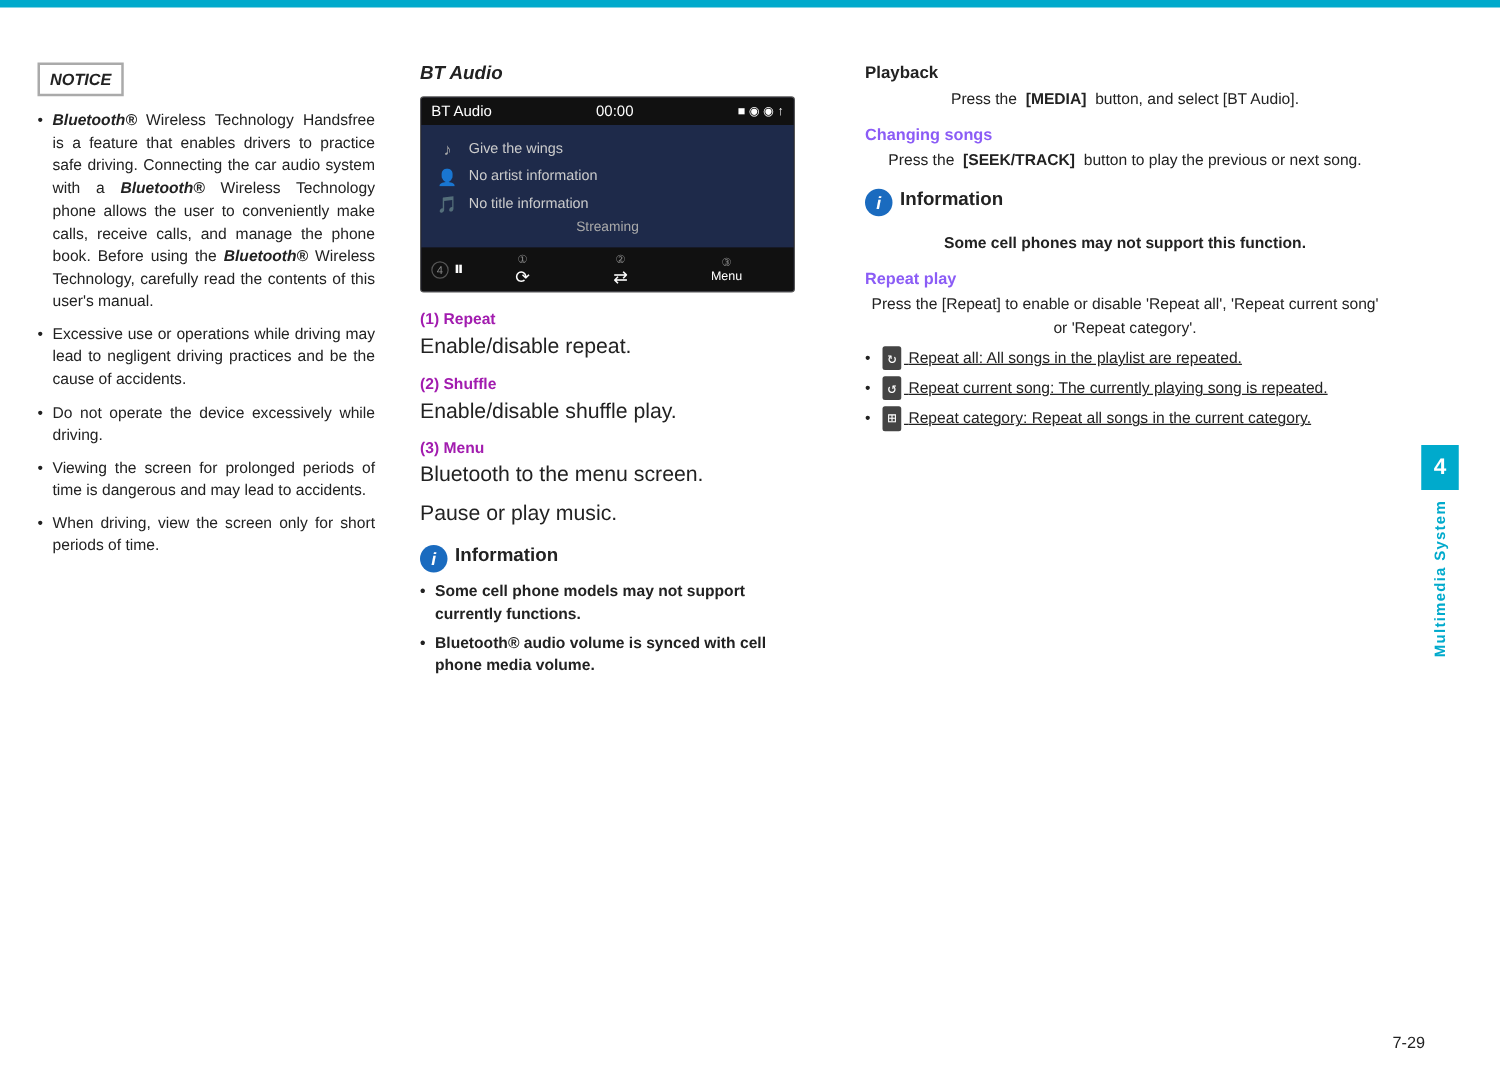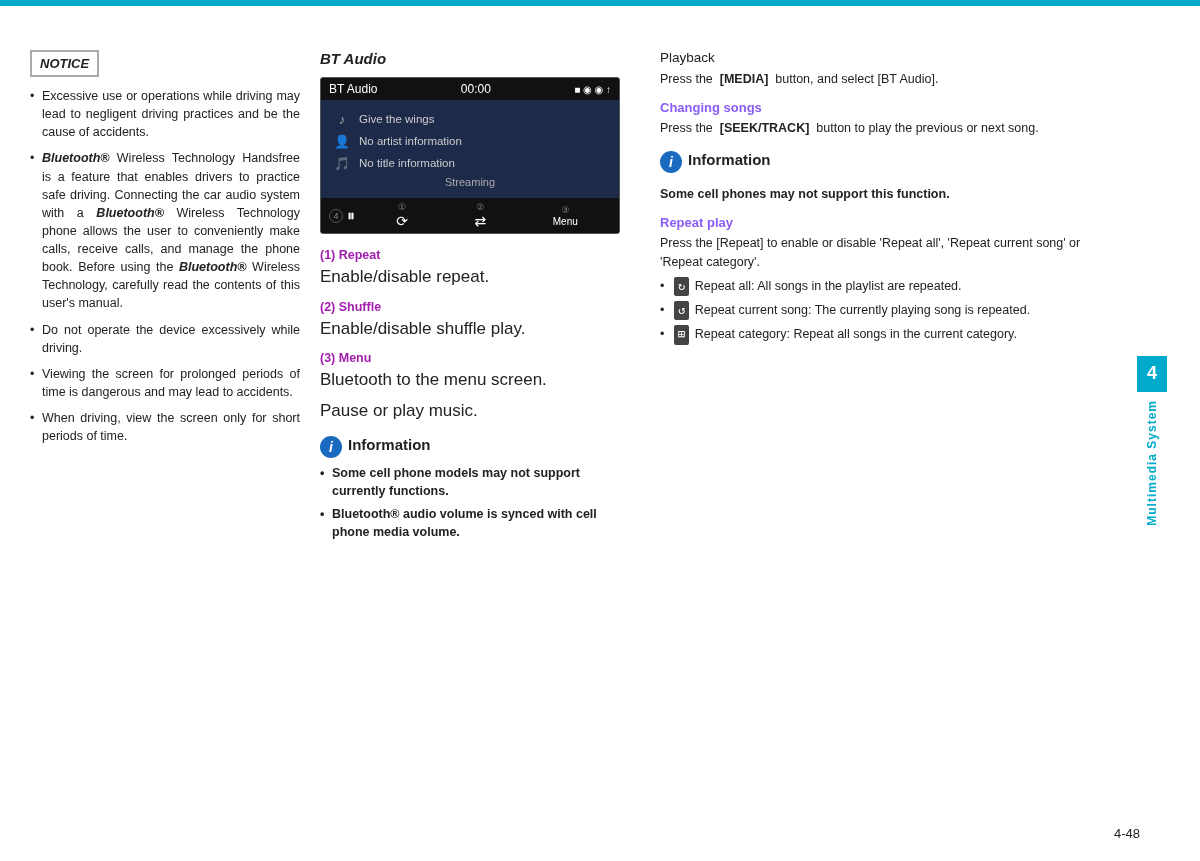--- a/index.html
+++ b/index.html
@@ -17,21 +17,21 @@
       width: 100%;
       height: 6px;
       background: #00aacc;
       position: absolute;
       top: 0; left: 0;
     }
     .page-content {
       display: flex;
       flex-direction: row;
       padding: 50px 30px 30px 30px;
-      gap: 0;
+      gap: 16px;
       height: 861px;
     }
     
     .left-col {
       width: 290px;
       flex-shrink: 0;
       padding-right: 20px;
     }
     .notice-box {
       border: 2px solid #aaa;
@@ -198,34 +198,36 @@
     }
 
     
     .right-col {
       flex: 1;
       padding-left: 10px;
       padding-right: 10px;
       position: relative;
     }
     .right-col .section-heading {
-      font-weight: normal;
+      font-weight: bold;
       font-size: 13.5px;
       color: #222;
       margin-bottom: 5px;
     }
     .right-col p {
       font-size: 12.5px;
       line-height: 1.45;
       margin-bottom: 6px;
+      text-align: center;
     }
     .right-col ul {
       list-style: none;
       padding: 0;
       margin-bottom: 8px;
+      text-decoration: underline;
     }
     .right-col ul li {
       padding-left: 14px;
       position: relative;
       margin-bottom: 5px;
       font-size: 12.5px;
       line-height: 1.45;
     }
     .right-col ul li::before {
       content: "•";
@@ -307,31 +309,31 @@
 
 <div class="top-bar"></div>
 
 <div class="page-content">
 
   <div class="left-col">
     <div class="notice-box">
       <span>NOTICE</span>
     </div>
     <ul>
-      <li>Excessive use or operations while driving may lead to negligent driving practices and be the cause of accidents.</li>
       <li>
         <span>
           <span class="bt-italic">Bluetooth®</span>
           <span> Wireless Technology Handsfree is a feature that enables drivers to practice safe driving. Connecting the car audio system with a </span>
           <span class="bt-italic">Bluetooth®</span>
           <span> Wireless Technology phone allows the user to conveniently make calls, receive calls, and manage the phone book. Before using the </span>
           <span class="bt-italic">Bluetooth®</span>
           <span> Wireless Technology, carefully read the contents of this user's manual.</span>
         </span>
       </li>
+      <li>Excessive use or operations while driving may lead to negligent driving practices and be the cause of accidents.</li>
       <li>Do not operate the device excessively while driving.</li>
       <li>Viewing the screen for prolonged periods of time is dangerous and may lead to accidents.</li>
       <li>When driving, view the screen only for short periods of time.</li>
     </ul>
   </div>
 
   <div class="mid-col">
     <div class="section-title-bold">BT Audio</div>
 
     <div class="bt-screen">
@@ -438,13 +440,13 @@
     </ul>
   </div>
 
   <div class="page-sidebar">
     <div class="sidebar-number">4</div>
     <div class="sidebar-text">Multimedia System</div>
   </div>
 
 </div>
 
-<div class="page-number">4-48</div>
+<div class="page-number">7-29</div>
 
 </body></html>

